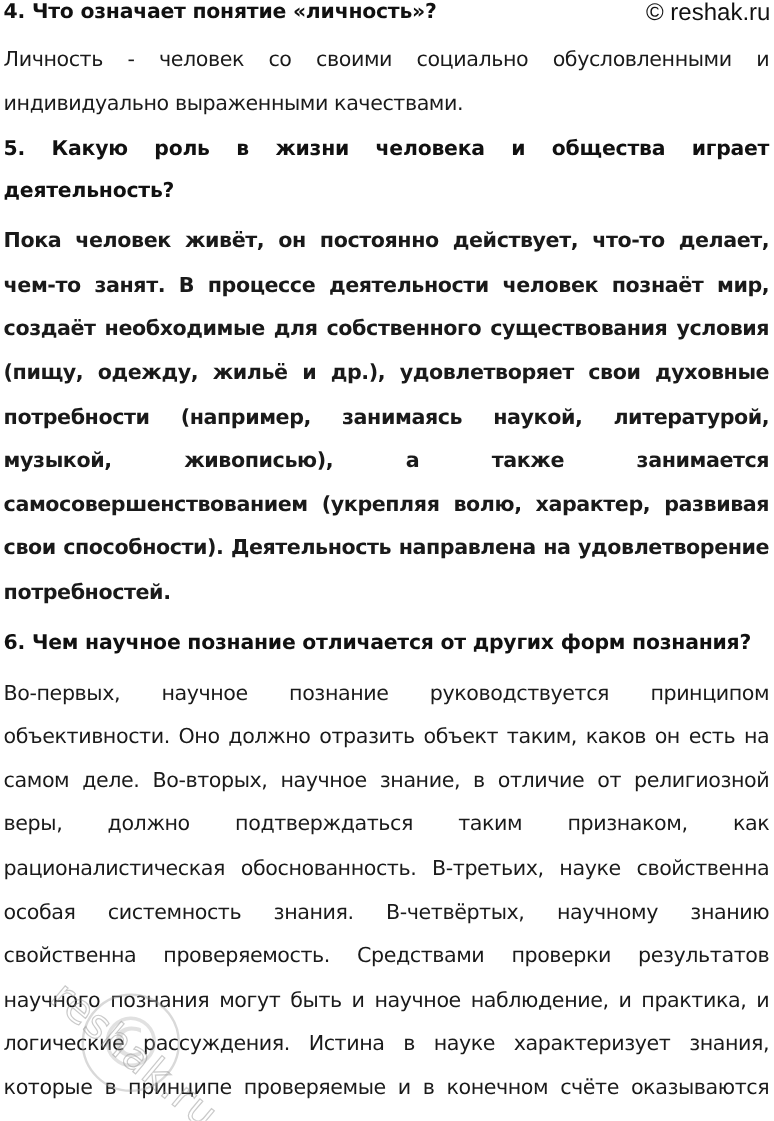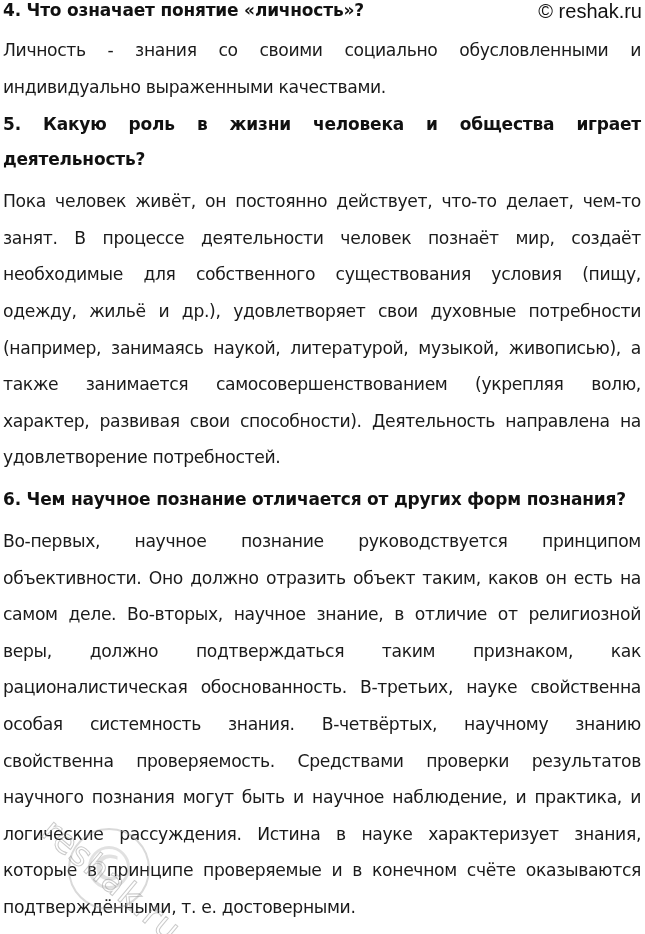--- a/index.html
+++ b/index.html
@@ -21,21 +21,21 @@
   }
   .q.first { margin-top: -7px; margin-right: 180px; }
   .a {
     font-family: "DejaVu Sans", sans-serif; font-weight: normal;
     font-size: 17.2px; line-height: 36.6px; letter-spacing: -0.35px;
     text-align: justify; text-align-last: left;
     margin: 0 4px 0 3px; color: #1a1a1a;
   }
   .block1-a { margin-top: 4px; }
   .q2 { margin-top: 2px; }
-  .a2 { margin-top: 6px; }
+  .a2 { margin-top: 6px; font-weight: bold; }
   .q3 { margin-top: 6px; }
   .a3 { margin-top: 6px; }
   .watermark {
     position: absolute; left: 40px; top: 770px; width: 170px; height: 160px;
     pointer-events: none; color: rgba(150,150,150,0.35);
   }
   .wm-circle {
     position: absolute; left: 28px; top: 58px; width: 78px; height: 78px;
     border: 2px solid rgba(160,160,160,0.4); border-radius: 50%;
     font-family: "DejaVu Sans", sans-serif; font-size: 58px; line-height: 78px;
@@ -50,21 +50,21 @@
   }
 </style>
 </head>
 <body>
 
 <div class="page">
   <div class="copyright">© reshak.ru</div>
 
   <section>
     <p class="q first">4. Что означает понятие «личность»?</p>
-    <p class="a block1-a">Личность - знания со своими социально обусловленными и индивидуально выраженными качествами.</p>
+    <p class="a block1-a">Личность - человек со своими социально обусловленными и индивидуально выраженными качествами.</p>
   </section>
 
   <section>
     <p class="q q2">5. Какую роль в жизни человека и общества играет деятельность?</p>
     <p class="a a2">Пока человек живёт, он постоянно действует, что-то делает, чем-то занят. В процессе деятельности человек познаёт мир, создаёт необходимые для собственного существования условия (пищу, одежду, жильё и др.), удовлетворяет свои духовные потребности (например, занимаясь наукой, литературой, музыкой, живописью), а также занимается самосовершенствованием (укрепляя волю, характер, развивая свои способности). Деятельность направлена на удовлетворение потребностей.</p>
   </section>
 
   <section>
     <p class="q q3">6. Чем научное познание отличается от других форм познания?</p>
     <p class="a a3">Во-первых, научное познание руководствуется принципом объективности. Оно должно отразить объект таким, каков он есть на самом деле. Во-вторых, научное знание, в отличие от религиозной веры, должно подтверждаться таким признаком, как рационалистическая обоснованность. В-третьих, науке свойственна особая системность знания. В-четвёртых, научному знанию свойственна проверяемость. Средствами проверки результатов научного познания могут быть и научное наблюдение, и практика, и логические рассуждения. Истина в науке характеризует знания, которые в принципе проверяемые и в конечном счёте оказываются подтверждёнными, т. е. достоверными.</p>

